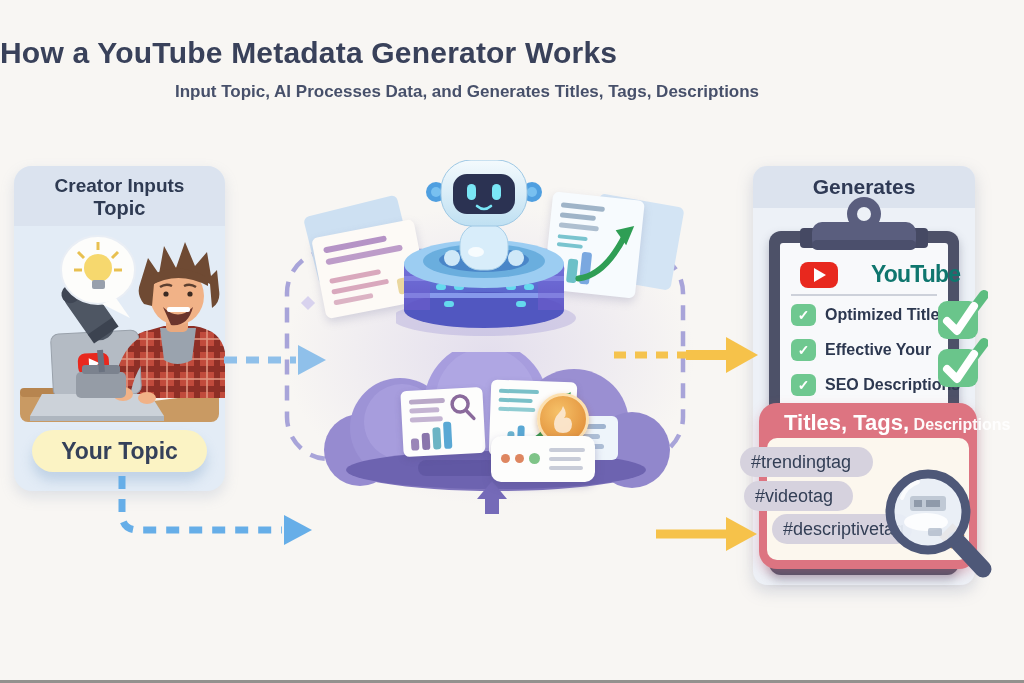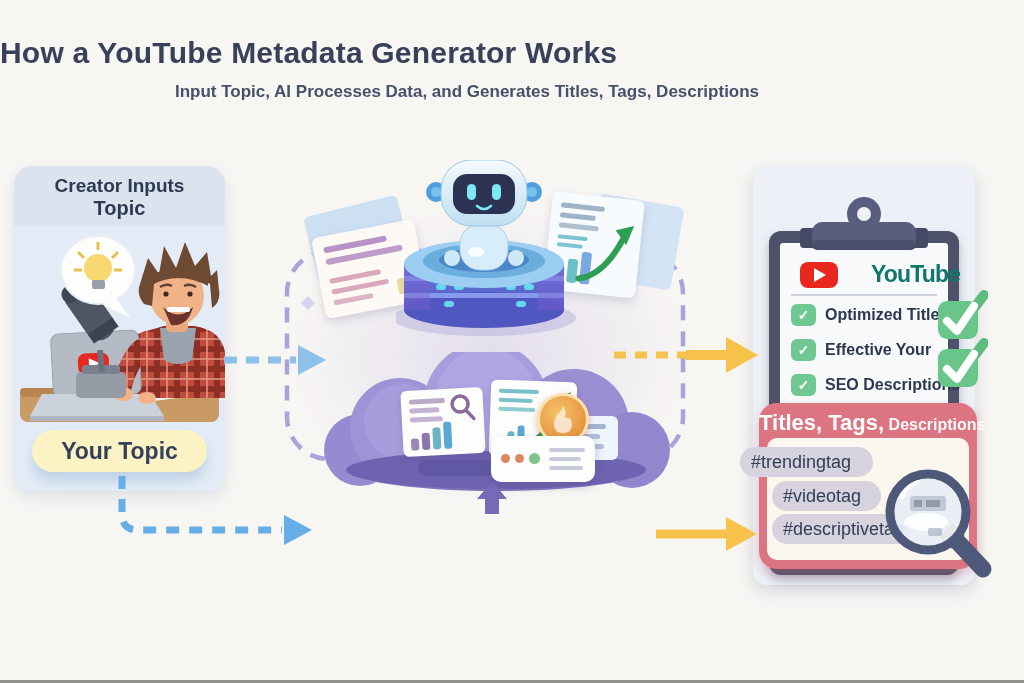--- a/index.html
+++ b/index.html
@@ -39,21 +39,21 @@
                  border-left:12px solid #fff;border-top:7px solid transparent;border-bottom:7px solid transparent;}
   .yt-word{left:844px;top:261px;font-size:23px;font-weight:bold;color:#0f766e;letter-spacing:-.8px;z-index:5;margin-left:27px;}
   .divider{left:791px;top:294px;width:146px;height:2px;background:#cdd1da;z-index:5;}
   .check-row{display:flex;align-items:center;gap:9px;z-index:5;width:165px;height:24px;}
   .checkbox{width:25px;height:22px;background:#6fc890;border-radius:6px;color:#fff;font-size:14px;font-weight:bold;
             text-align:center;line-height:22px;flex:0 0 auto;}
   .check-label{font-size:16px;font-weight:bold;color:#2d3850;white-space:nowrap;}
   .results-card{left:759px;top:403px;width:218px;height:166px;border-radius:18px;background:#dd7481;z-index:5;
                 box-shadow:0 5px 12px rgba(200,100,120,.35);}
   .results-title{left:759px;top:410px;width:218px;text-align:center;color:#fff;z-index:6;white-space:nowrap;}
-  .results-title .b{font-size:22px;font-weight:bold;}
+  .results-title .b{font-size:22px;font-weight:bold;padding-left:25px;}
   .results-title .l{font-size:16px;font-weight:600;opacity:.96;}
   .results-body{left:767px;top:438px;width:202px;height:122px;background:#fcf7ee;border-radius:10px;z-index:5;}
   .pill{background:#d6d2de;border-radius:16px;height:30px;line-height:30px;font-size:18px;color:#323e55;
         padding-left:11px;z-index:6;box-sizing:border-box;}
   .sparkle{width:10px;height:10px;background:#cfc9ec;transform:rotate(45deg);z-index:1;opacity:.8;}
   .bottom-edge{left:0;bottom:0;width:1024px;height:3px;background:#403e3b;opacity:.55;z-index:9;}
   svg{display:block;}
 </style>
 </head>
 <body>
@@ -291,20 +291,21 @@
     <div class="docline" style="left:58px;top:21px;width:32px;height:4px;background:#c8ccd8;"></div>
     <div class="docline" style="left:58px;top:30px;width:34px;height:4px;background:#c8ccd8;"></div>
   </div>
 
   <svg class="abs" style="left:477px;top:481px;z-index:3;" width="30" height="34" viewBox="0 0 30 34">
     <polygon points="15,0 0,18 8,18 8,33 22,33 22,18 30,18" fill="#756ab8"></polygon>
   </svg>
 
 
   <div class="abs output-panel"></div>
+  <div class="abs output-header">Generates</div>
 
   <div class="abs clipboard"></div>
   <div class="abs paper"></div>
   <svg class="abs" style="left:800px;top:192px;z-index:5;" width="128" height="62" viewBox="0 0 128 62">
     <circle cx="64" cy="22" r="17" fill="#5a5e7e"></circle>
     <circle cx="64" cy="22" r="7" fill="#edf1f7"></circle>
     <rect x="0" y="36" width="18" height="20" rx="4" fill="#454963"></rect>
     <rect x="110" y="36" width="18" height="20" rx="4" fill="#454963"></rect>
     <rect x="12" y="30" width="104" height="28" rx="10" fill="#5a5e7e"></rect>
     <rect x="12" y="48" width="104" height="10" rx="5" fill="#4b4f6c"></rect>
@@ -337,21 +338,21 @@
     <rect x="4" y="12" width="40" height="38" rx="9" fill="#6ac58b"></rect>
     <path d="M13,32 L23,42 L40,17" stroke="#ffffff" stroke-width="8" stroke-linecap="round" stroke-linejoin="round" fill="none"></path>
   </svg>
 
   <div class="abs results-card"></div>
   <div class="abs results-title">
     <span class="b">Titles, Tags,</span><span class="l"> Descriptions</span>
   </div>
   <div class="abs results-body"></div>
   <div class="abs pill" style="left:740px;top:447px;width:133px;">#trendingtag</div>
-  <div class="abs pill" style="left:772px;top:481px;width:109px;">#videotag</div>
+  <div class="abs pill" style="left:744px;top:481px;width:109px;">#videotag</div>
   <div class="abs pill" style="left:772px;top:514px;width:140px;">#descriptivetag</div>
 
   <svg class="abs" style="left:876px;top:460px;z-index:7;" width="124" height="124" viewBox="0 0 124 124">
     <line x1="70" y1="70" x2="82" y2="82" stroke="#cc8840" stroke-width="19"></line>
     <line x1="80" y1="80" x2="107" y2="109" stroke="#4e5878" stroke-width="17" stroke-linecap="round"></line>
     <circle cx="52" cy="52" r="38" fill="#e8eef6" fill-opacity=".93" stroke="#4e5878" stroke-width="9"></circle>
     <rect x="34" y="36" width="36" height="15" rx="3" fill="#b9c2cf" opacity=".85"></rect>
     <rect x="38" y="40" width="8" height="7" fill="#8f9aaa"></rect>
     <rect x="50" y="40" width="14" height="7" fill="#8f9aaa"></rect>
     <ellipse cx="50" cy="62" rx="22" ry="9" fill="#ffffff" opacity=".85"></ellipse>

